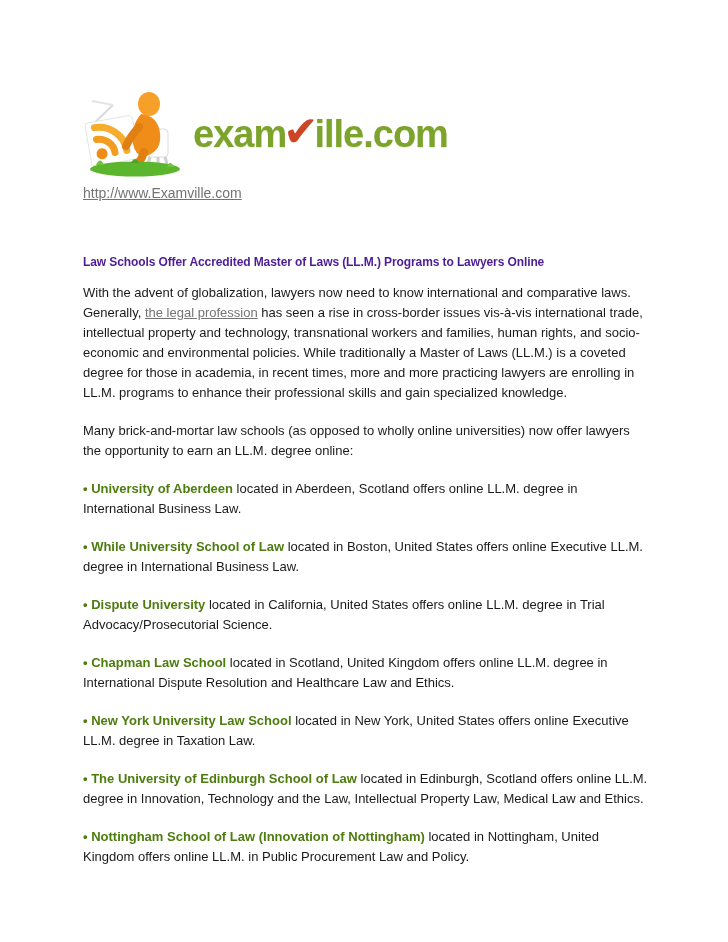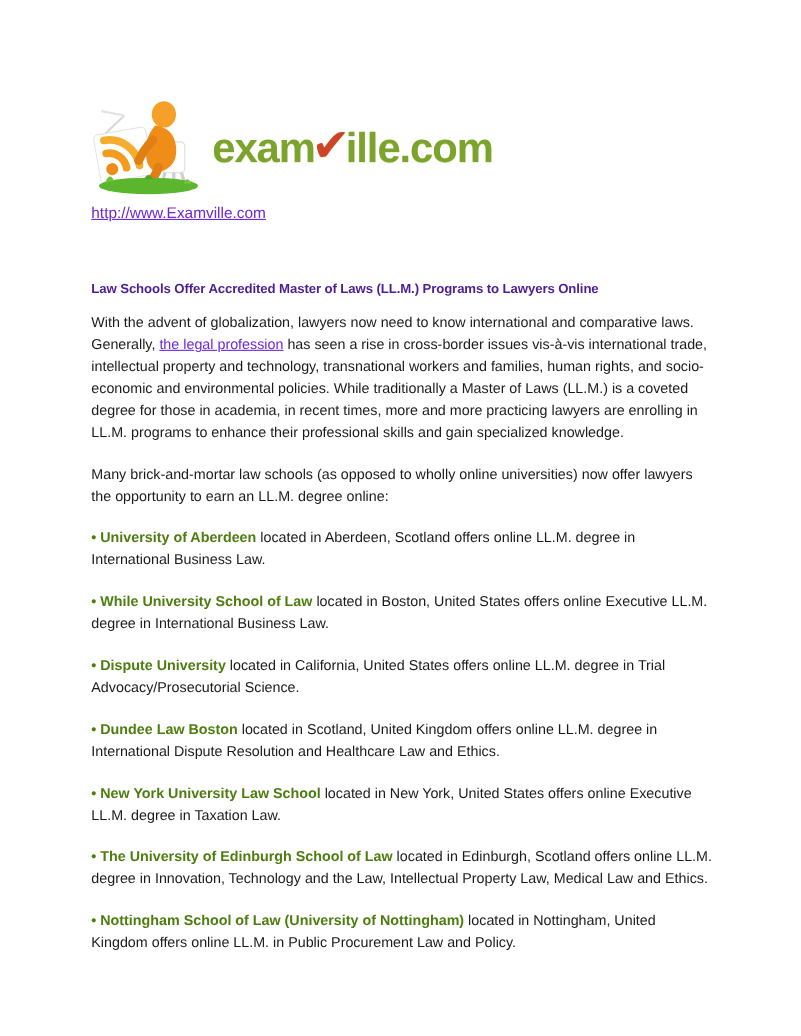--- a/index.html
+++ b/index.html
@@ -41,21 +41,21 @@
   .wordmark .vcheck {
     color: #cc4527;
     font-size: 42px;
     position: relative;
     top: -1px;
     margin: 0 -3px;
   }
   
   .site-link-wrap { margin: 0 0 0 0; font-size: 14px; line-height: 20px; }
   a.doc-link {
-    color: #6d28d9;
+    color: #737373;
     text-decoration: underline;
     cursor: pointer;
   }
   .title {
     margin: 52px 0 14px 0;
     font-size: 12px;
     font-weight: bold;
     letter-spacing: -0.1px;
     white-space: nowrap;
     color: #4c1d95;
@@ -119,19 +119,19 @@
 
     <div class="title">Law Schools Offer Accredited Master of Laws (LL.M.) Programs to Lawyers Online</div>
 
     <p class="body"><span>With the advent of globalization, lawyers now need to know international and comparative laws. Generally, </span><a class="doc-link">the legal profession</a><span> has seen a rise in cross-border issues vis-à-vis international trade, intellectual property and technology, transnational workers and families, human rights, and socio-economic and environmental policies. While traditionally a Master of Laws (LL.M.) is a coveted degree for those in academia, in recent times, more and more practicing lawyers are enrolling in LL.M. programs to enhance their professional skills and gain specialized knowledge.</span></p>
 
     <p class="body">Many brick-and-mortar law schools (as opposed to wholly online universities) now offer lawyers the opportunity to earn an LL.M. degree online:</p>
 
     <p class="body"><b>• University of Aberdeen</b><span> located in Aberdeen, Scotland offers online LL.M. degree in International Business Law.</span></p>
     <p class="body"><b>• While University School of Law</b><span> located in Boston, United States offers online Executive LL.M. degree in International Business Law.</span></p>
     <p class="body"><b>• Dispute University</b><span> located in California, United States offers online LL.M. degree in Trial Advocacy/Prosecutorial Science.</span></p>
-    <p class="body"><b>• Dundee Law Boston</b><span> located in Scotland, United Kingdom offers online LL.M. degree in International Dispute Resolution and Healthcare Law and Ethics.</span></p>
+    <p class="body"><b>• Chapman Law School</b><span> located in Scotland, United Kingdom offers online LL.M. degree in International Dispute Resolution and Healthcare Law and Ethics.</span></p>
     <p class="body"><b>• New York University Law School</b><span> located in New York, United States offers online Executive LL.M. degree in Taxation Law.</span></p>
     <p class="body"><b>• The University of Edinburgh School of Law</b><span> located in Edinburgh, Scotland offers online LL.M. degree in Innovation, Technology and the Law, Intellectual Property Law, Medical Law and Ethics.</span></p>
-    <p class="body"><b>• Nottingham School of Law (University of Nottingham)</b><span> located in Nottingham, United Kingdom offers online LL.M. in Public Procurement Law and Policy.</span></p>
+    <p class="body"><b>• Nottingham School of Law (Innovation of Nottingham)</b><span> located in Nottingham, United Kingdom offers online LL.M. in Public Procurement Law and Policy.</span></p>
 
   </div>
 </div>
 
 </body></html>

